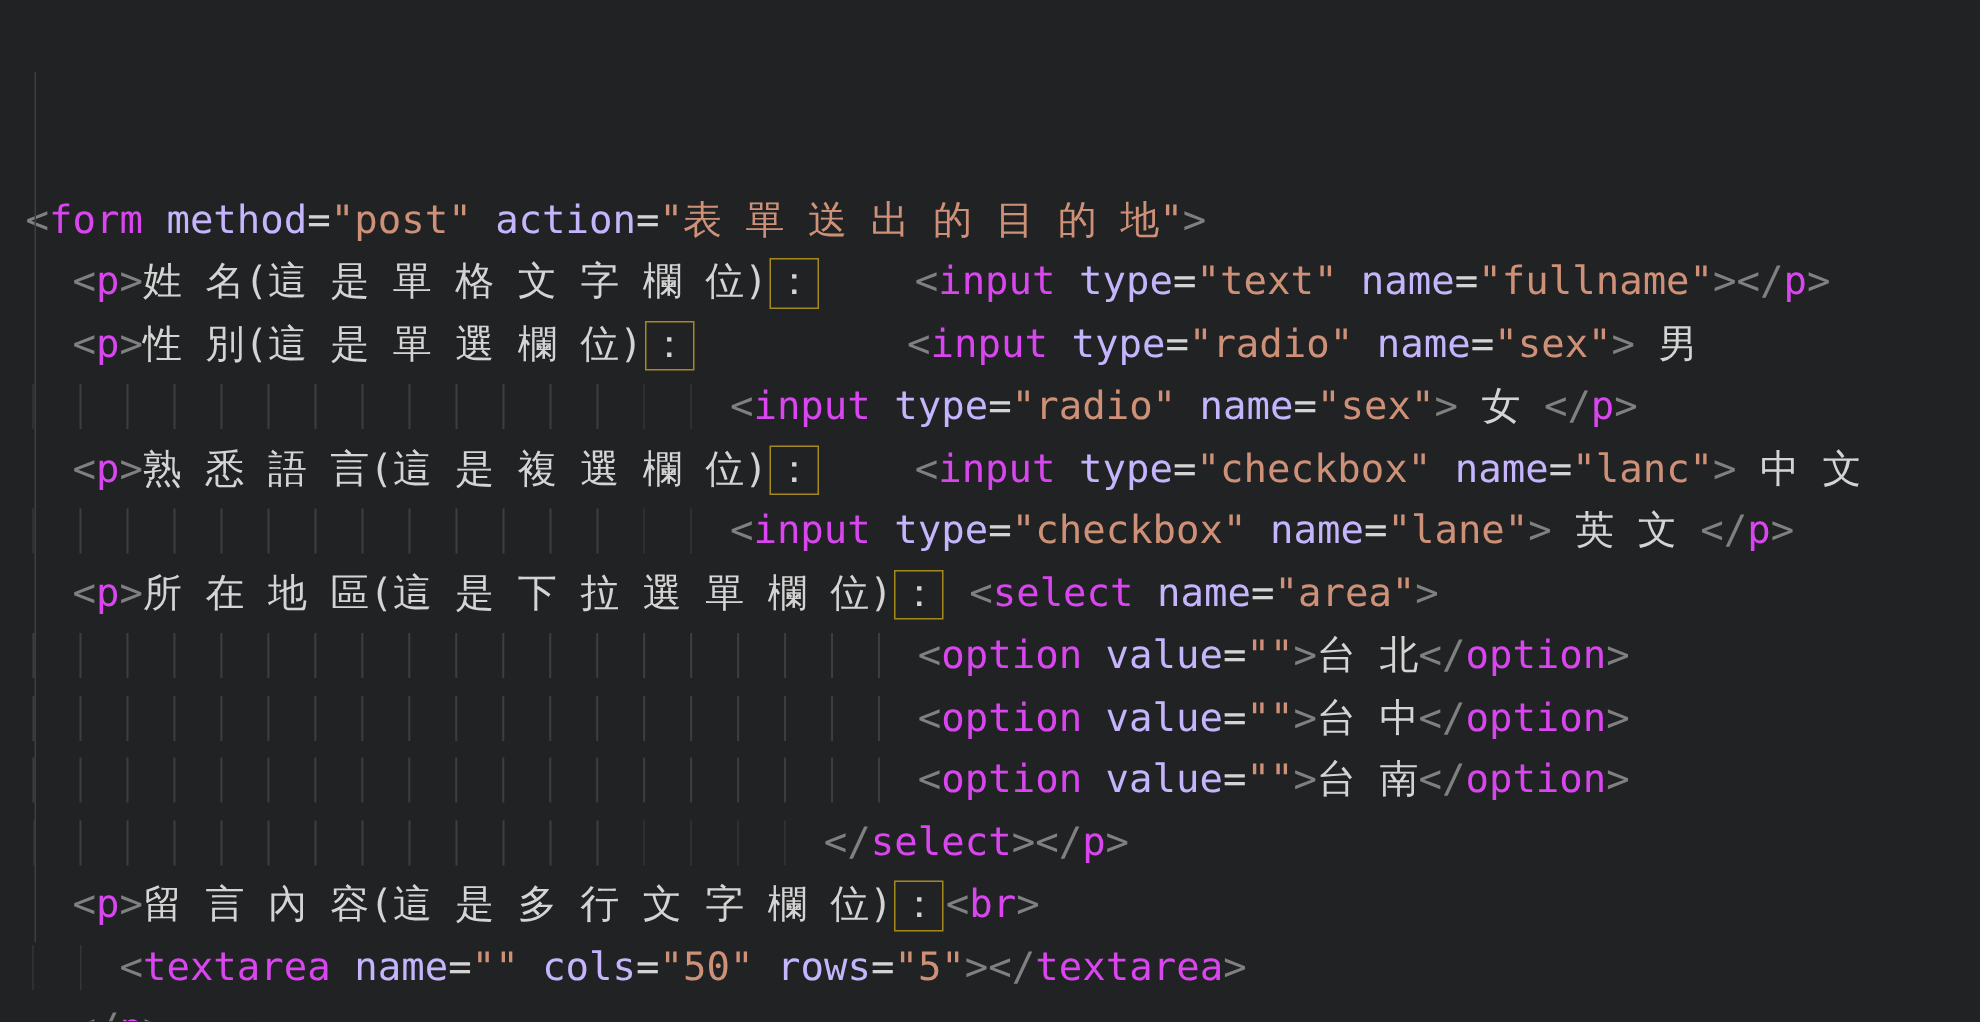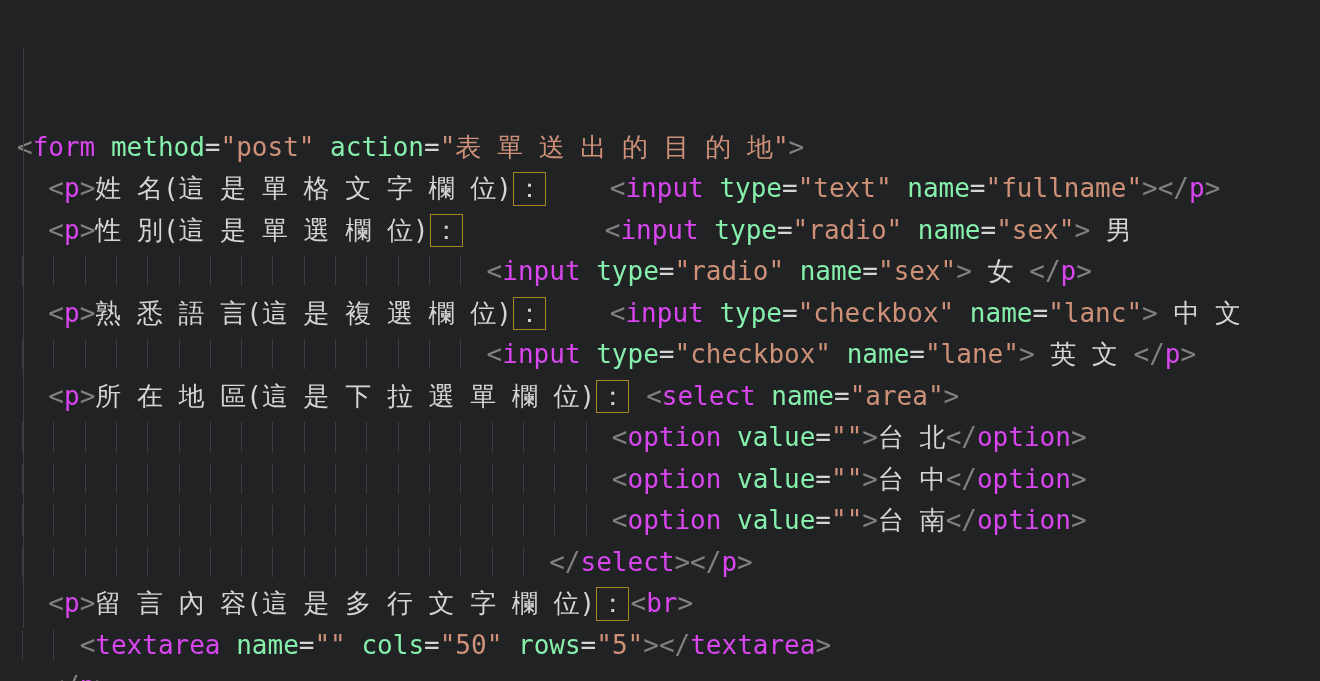--- a/index.html
+++ b/index.html
@@ -55,19 +55,19 @@
 
   
   .block-guide{
     position:absolute;
     left:23px;top:48px;
     width:1px;height:580px;
     background:#3d3e42;
     pointer-events:none;
   }
 </style>
-<style>.tk-tag{color:#d946ef;}.tk-attr{color:#86efac;}.tk-str{color:#ce9178;}.tk-punct{color:#808080;}.editor{background:#212224;color:#d4d4d4;}.tk-colon{border-color:#a5891f;}.block-guide{background:#3d3e42;}</style></head>
+<style>.tk-tag{color:#d946ef;}.tk-attr{color:#c4b5fd;}.tk-str{color:#ce9178;}.tk-punct{color:#808080;}.editor{background:#212224;color:#d4d4d4;}.tk-colon{border-color:#a5891f;}.block-guide{background:#3d3e42;}</style></head>
 <body>
 
 <div class="editor">
   <div class="block-guide"></div>
   <div><div class="code-line"><span class="tk-punct">&lt;</span><span class="tk-tag">form</span><span class="tk-text"> </span><span class="tk-attr">method</span><span class="tk-text">=</span><span class="tk-str">"post"</span><span class="tk-text"> </span><span class="tk-attr">action</span><span class="tk-text">=</span><span class="tk-str">"<span class="cjk">表單送出的目的地</span>"</span><span class="tk-punct">&gt;</span></div><div class="code-line"><span class="tk-ws">  </span><span class="tk-punct">&lt;</span><span class="tk-tag">p</span><span class="tk-punct">&gt;</span><span class="tk-text"><span class="cjk">姓名</span>(<span class="cjk">這是單格文字欄位</span>)</span><span class="tk-colon">：</span><span class="tk-text">    </span><span class="tk-punct">&lt;</span><span class="tk-tag">input</span><span class="tk-text"> </span><span class="tk-attr">type</span><span class="tk-text">=</span><span class="tk-str">"text"</span><span class="tk-text"> </span><span class="tk-attr">name</span><span class="tk-text">=</span><span class="tk-str">"fullname"</span><span class="tk-punct">&gt;</span><span class="tk-punct">&lt;/</span><span class="tk-tag">p</span><span class="tk-punct">&gt;</span></div><div class="code-line"><span class="tk-ws">  </span><span class="tk-punct">&lt;</span><span class="tk-tag">p</span><span class="tk-punct">&gt;</span><span class="tk-text"><span class="cjk">性別</span>(<span class="cjk">這是單選欄位</span>)</span><span class="tk-colon">：</span><span class="tk-text">         </span><span class="tk-punct">&lt;</span><span class="tk-tag">input</span><span class="tk-text"> </span><span class="tk-attr">type</span><span class="tk-text">=</span><span class="tk-str">"radio"</span><span class="tk-text"> </span><span class="tk-attr">name</span><span class="tk-text">=</span><span class="tk-str">"sex"</span><span class="tk-punct">&gt;</span><span class="tk-text"> <span class="cjk">男</span></span></div><div class="code-line"><span class="tk-ws lead">                              </span><span class="tk-punct">&lt;</span><span class="tk-tag">input</span><span class="tk-text"> </span><span class="tk-attr">type</span><span class="tk-text">=</span><span class="tk-str">"radio"</span><span class="tk-text"> </span><span class="tk-attr">name</span><span class="tk-text">=</span><span class="tk-str">"sex"</span><span class="tk-punct">&gt;</span><span class="tk-text"> <span class="cjk">女</span> </span><span class="tk-punct">&lt;/</span><span class="tk-tag">p</span><span class="tk-punct">&gt;</span></div><div class="code-line"><span class="tk-ws">  </span><span class="tk-punct">&lt;</span><span class="tk-tag">p</span><span class="tk-punct">&gt;</span><span class="tk-text"><span class="cjk">熟悉語言</span>(<span class="cjk">這是複選欄位</span>)</span><span class="tk-colon">：</span><span class="tk-text">    </span><span class="tk-punct">&lt;</span><span class="tk-tag">input</span><span class="tk-text"> </span><span class="tk-attr">type</span><span class="tk-text">=</span><span class="tk-str">"checkbox"</span><span class="tk-text"> </span><span class="tk-attr">name</span><span class="tk-text">=</span><span class="tk-str">"lanc"</span><span class="tk-punct">&gt;</span><span class="tk-text"> <span class="cjk">中文</span></span></div><div class="code-line"><span class="tk-ws lead">                              </span><span class="tk-punct">&lt;</span><span class="tk-tag">input</span><span class="tk-text"> </span><span class="tk-attr">type</span><span class="tk-text">=</span><span class="tk-str">"checkbox"</span><span class="tk-text"> </span><span class="tk-attr">name</span><span class="tk-text">=</span><span class="tk-str">"lane"</span><span class="tk-punct">&gt;</span><span class="tk-text"> <span class="cjk">英文</span> </span><span class="tk-punct">&lt;/</span><span class="tk-tag">p</span><span class="tk-punct">&gt;</span></div><div class="code-line"><span class="tk-ws">  </span><span class="tk-punct">&lt;</span><span class="tk-tag">p</span><span class="tk-punct">&gt;</span><span class="tk-text"><span class="cjk">所在地區</span>(<span class="cjk">這是下拉選單欄位</span>)</span><span class="tk-colon">：</span><span class="tk-text"> </span><span class="tk-punct">&lt;</span><span class="tk-tag">select</span><span class="tk-text"> </span><span class="tk-attr">name</span><span class="tk-text">=</span><span class="tk-str">"area"</span><span class="tk-punct">&gt;</span></div><div class="code-line"><span class="tk-ws lead">                                      </span><span class="tk-punct">&lt;</span><span class="tk-tag">option</span><span class="tk-text"> </span><span class="tk-attr">value</span><span class="tk-text">=</span><span class="tk-str">""</span><span class="tk-punct">&gt;</span><span class="tk-text"><span class="cjk">台北</span></span><span class="tk-punct">&lt;/</span><span class="tk-tag">option</span><span class="tk-punct">&gt;</span></div><div class="code-line"><span class="tk-ws lead">                                      </span><span class="tk-punct">&lt;</span><span class="tk-tag">option</span><span class="tk-text"> </span><span class="tk-attr">value</span><span class="tk-text">=</span><span class="tk-str">""</span><span class="tk-punct">&gt;</span><span class="tk-text"><span class="cjk">台中</span></span><span class="tk-punct">&lt;/</span><span class="tk-tag">option</span><span class="tk-punct">&gt;</span></div><div class="code-line"><span class="tk-ws lead">                                      </span><span class="tk-punct">&lt;</span><span class="tk-tag">option</span><span class="tk-text"> </span><span class="tk-attr">value</span><span class="tk-text">=</span><span class="tk-str">""</span><span class="tk-punct">&gt;</span><span class="tk-text"><span class="cjk">台南</span></span><span class="tk-punct">&lt;/</span><span class="tk-tag">option</span><span class="tk-punct">&gt;</span></div><div class="code-line"><span class="tk-ws lead">                                  </span><span class="tk-punct">&lt;/</span><span class="tk-tag">select</span><span class="tk-punct">&gt;</span><span class="tk-punct">&lt;/</span><span class="tk-tag">p</span><span class="tk-punct">&gt;</span></div><div class="code-line"><span class="tk-ws">  </span><span class="tk-punct">&lt;</span><span class="tk-tag">p</span><span class="tk-punct">&gt;</span><span class="tk-text"><span class="cjk">留言內容</span>(<span class="cjk">這是多行文字欄位</span>)</span><span class="tk-colon">：</span><span class="tk-punct">&lt;</span><span class="tk-tag">br</span><span class="tk-punct">&gt;</span></div><div class="code-line"><span class="tk-ws lead">    </span><span class="tk-punct">&lt;</span><span class="tk-tag">textarea</span><span class="tk-text"> </span><span class="tk-attr">name</span><span class="tk-text">=</span><span class="tk-str">""</span><span class="tk-text"> </span><span class="tk-attr">cols</span><span class="tk-text">=</span><span class="tk-str">"50"</span><span class="tk-text"> </span><span class="tk-attr">rows</span><span class="tk-text">=</span><span class="tk-str">"5"</span><span class="tk-punct">&gt;</span><span class="tk-punct">&lt;/</span><span class="tk-tag">textarea</span><span class="tk-punct">&gt;</span></div><div class="code-line"><span class="tk-ws">  </span><span class="tk-punct">&lt;/</span><span class="tk-tag">p</span><span class="tk-punct">&gt;</span></div></div>
 </div>
 
 </body></html>

